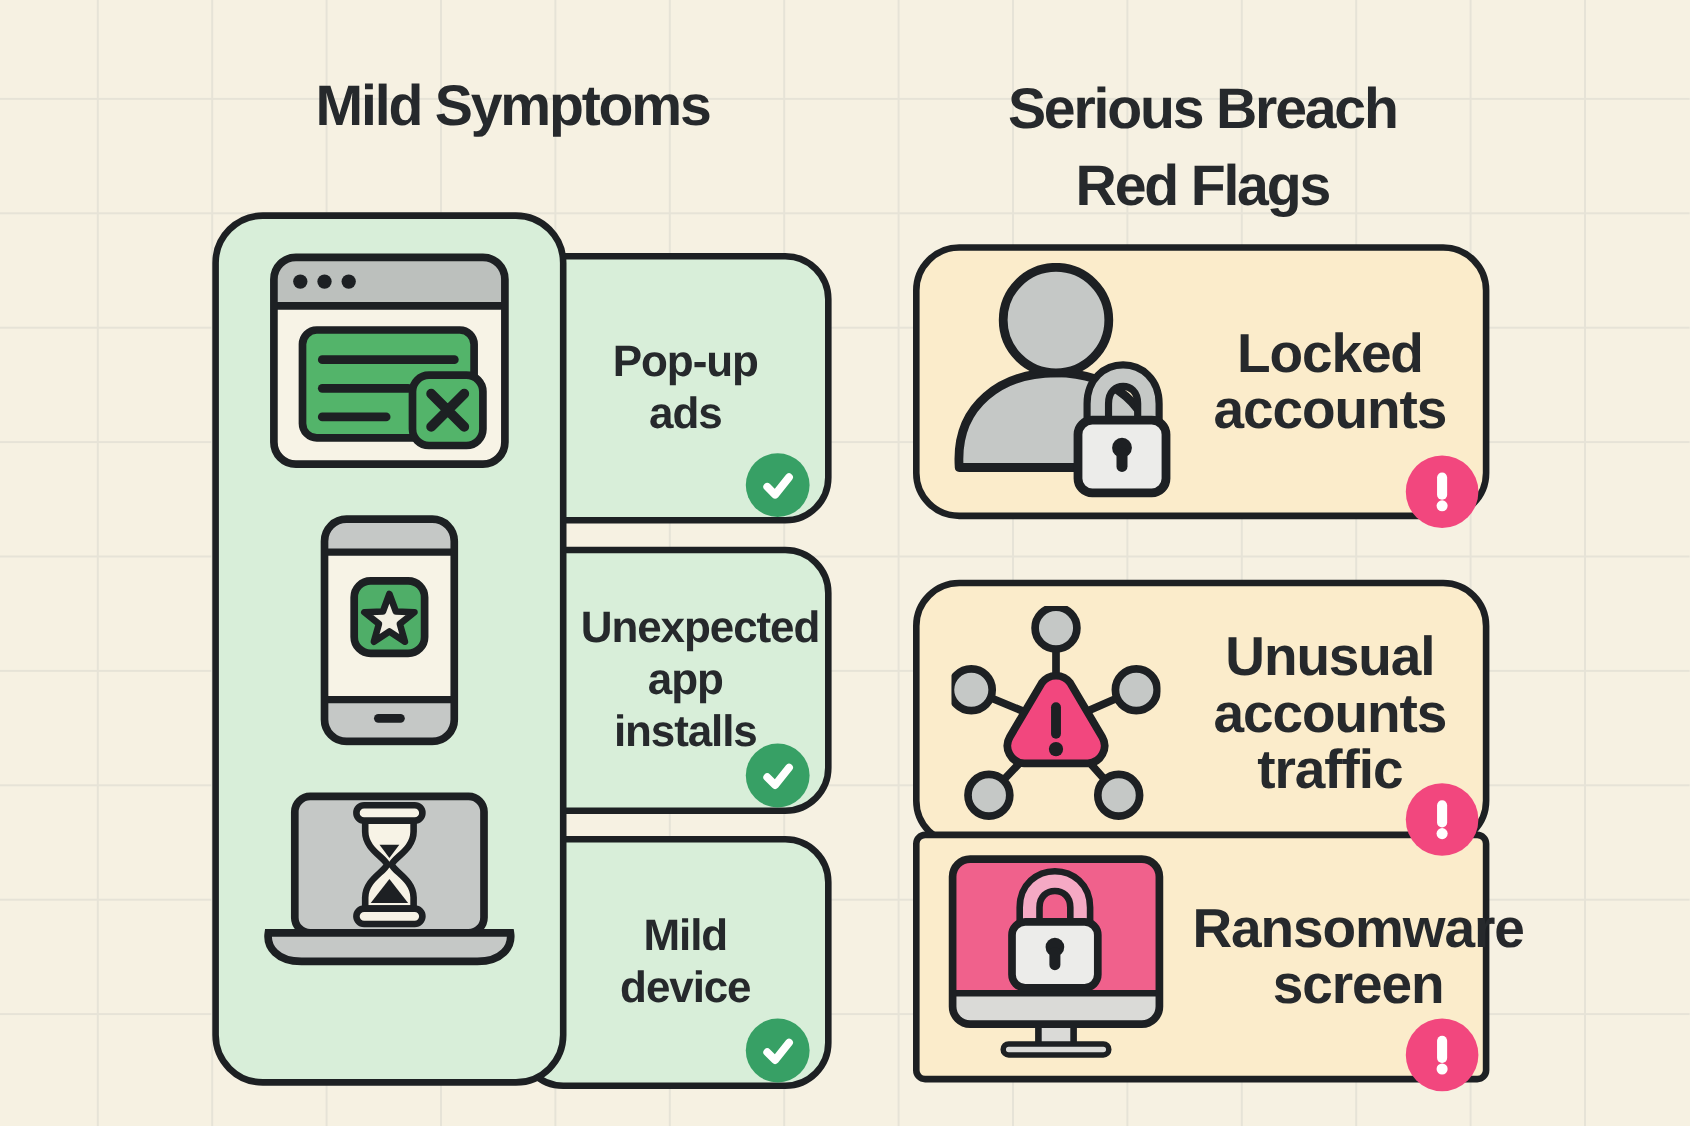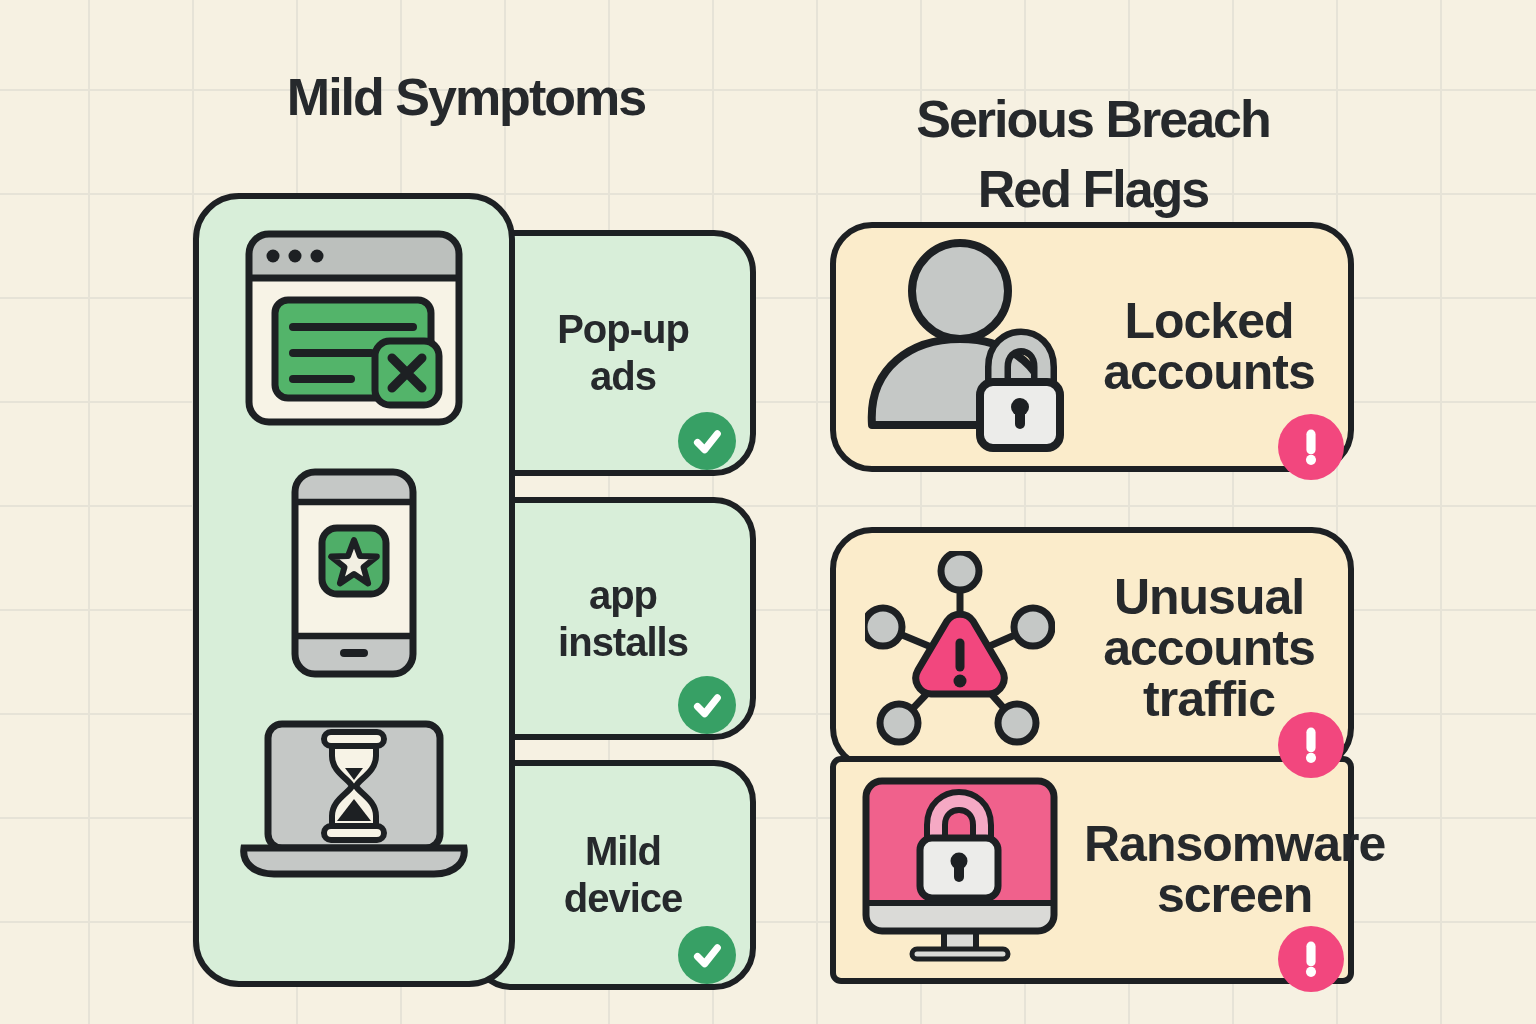--- a/index.html
+++ b/index.html
@@ -34,21 +34,21 @@
   .title{
     position:absolute;
     font-weight:800;
     font-size:52px;
     line-height:70px;
     letter-spacing:-2px;
     text-align:center;
     color:var(--text);
   }
   #title-mild{left:180px;top:62px;width:572px;}
-  #title-serious{left:826px;top:64px;width:534px;margin-top:20px;}
+  #title-serious{left:826px;top:64px;width:534px;}
 
   
   #mild-panel{
     position:absolute;left:193px;top:193px;width:322px;height:794px;
     background:var(--mint);
     border:6px solid var(--ink);
     border-radius:46px;
     z-index:2;
   }
   .panel-icon{position:absolute;}
@@ -166,20 +166,21 @@
   </div>
   <div class="badge-check">
     <svg width="38" height="38" viewBox="0 0 48 48">
       <path d="M12 26 L21 35 L37 15" fill="none" stroke="#ffffff" stroke-width="9" stroke-linecap="round" stroke-linejoin="round"></path>
     </svg>
   </div>
 </div>
 
 <div class="card-mild" id="mild-card-2">
   <div class="label">
+    <div>Unexpected</div>
     <div>app installs</div>
   </div>
   <div class="badge-check">
     <svg width="38" height="38" viewBox="0 0 48 48">
       <path d="M12 26 L21 35 L37 15" fill="none" stroke="#ffffff" stroke-width="9" stroke-linecap="round" stroke-linejoin="round"></path>
     </svg>
   </div>
 </div>
 
 <div class="card-mild" id="mild-card-3">

